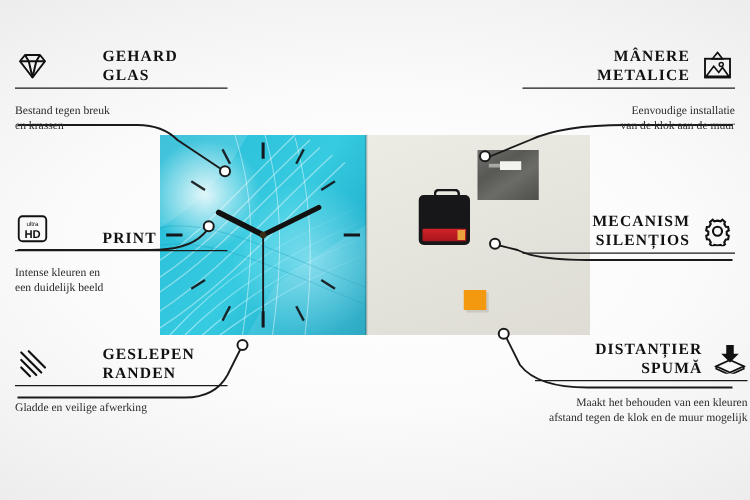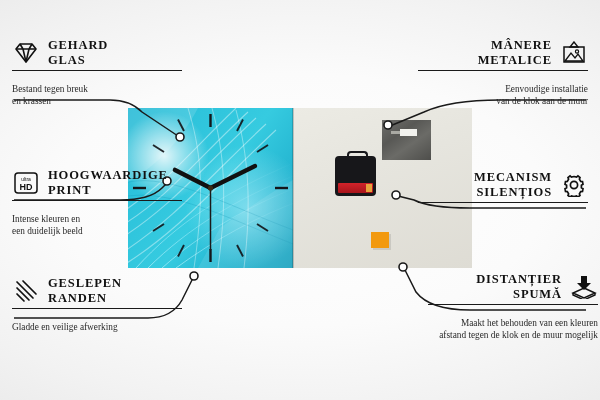--- a/index.html
+++ b/index.html
@@ -15,20 +15,21 @@
   .connectors{position:absolute;left:0;top:0;width:600px;height:400px;}
 
   
   .feat{position:absolute;width:170px;}
   .feat .head{display:flex;align-items:center;gap:8px;}
   .feat.right .head{flex-direction:row-reverse;}
   .title{
     font-size:12.5px;letter-spacing:.9px;color:#111;
     line-height:14.5px;font-weight:700;text-transform:uppercase;
     font-family:"Liberation Serif",serif;
+    margin-left:34px;
   }
   .feat.right .title{text-align:right;}
   .rule{height:1.4px;background:#1a1a1a;margin-top:3px;width:100%;}
   .desc{
     font-size:9.3px;line-height:11.6px;color:#2a2a2a;margin-top:13px;
     font-family:"Liberation Serif",serif;
   }
   .feat.right .desc{text-align:right;}
   .icon{width:28px;height:28px;flex:0 0 28px;display:flex;align-items:center;justify-content:flex-start;}
   .icon svg{display:block;}
@@ -204,21 +205,21 @@
 
   <div class="feat" id="f-print">
     <div class="head">
       <span class="icon">
         <svg width="28" height="24" viewBox="0 0 28 24">
           <rect x="3" y="2" width="22" height="20" rx="3" fill="none" stroke="#111" stroke-width="1.5"></rect>
           <text x="14" y="10" font-family="Liberation Sans, sans-serif" font-size="5" text-anchor="middle" fill="#111">ultra</text>
           <text x="14" y="19" font-family="Liberation Sans, sans-serif" font-size="9" font-weight="bold" text-anchor="middle" fill="#111">HD</text>
         </svg>
       </span>
-      <span class="title"><span>HOOGWAARDIGE</span><br><span>PRINT</span></span>
+      <span class="title"><br><span>PRINT</span></span>
     </div>
     <div class="rule"></div>
     <div class="desc"><span>Intense kleuren en</span><br><span>een duidelijk beeld</span></div>
   </div>
 
   <div class="feat" id="f-edges">
     <div class="head">
       <span class="icon">
         <svg width="28" height="24" viewBox="0 0 28 24">
           <g stroke="#111" stroke-width="1.7" stroke-linecap="round">

